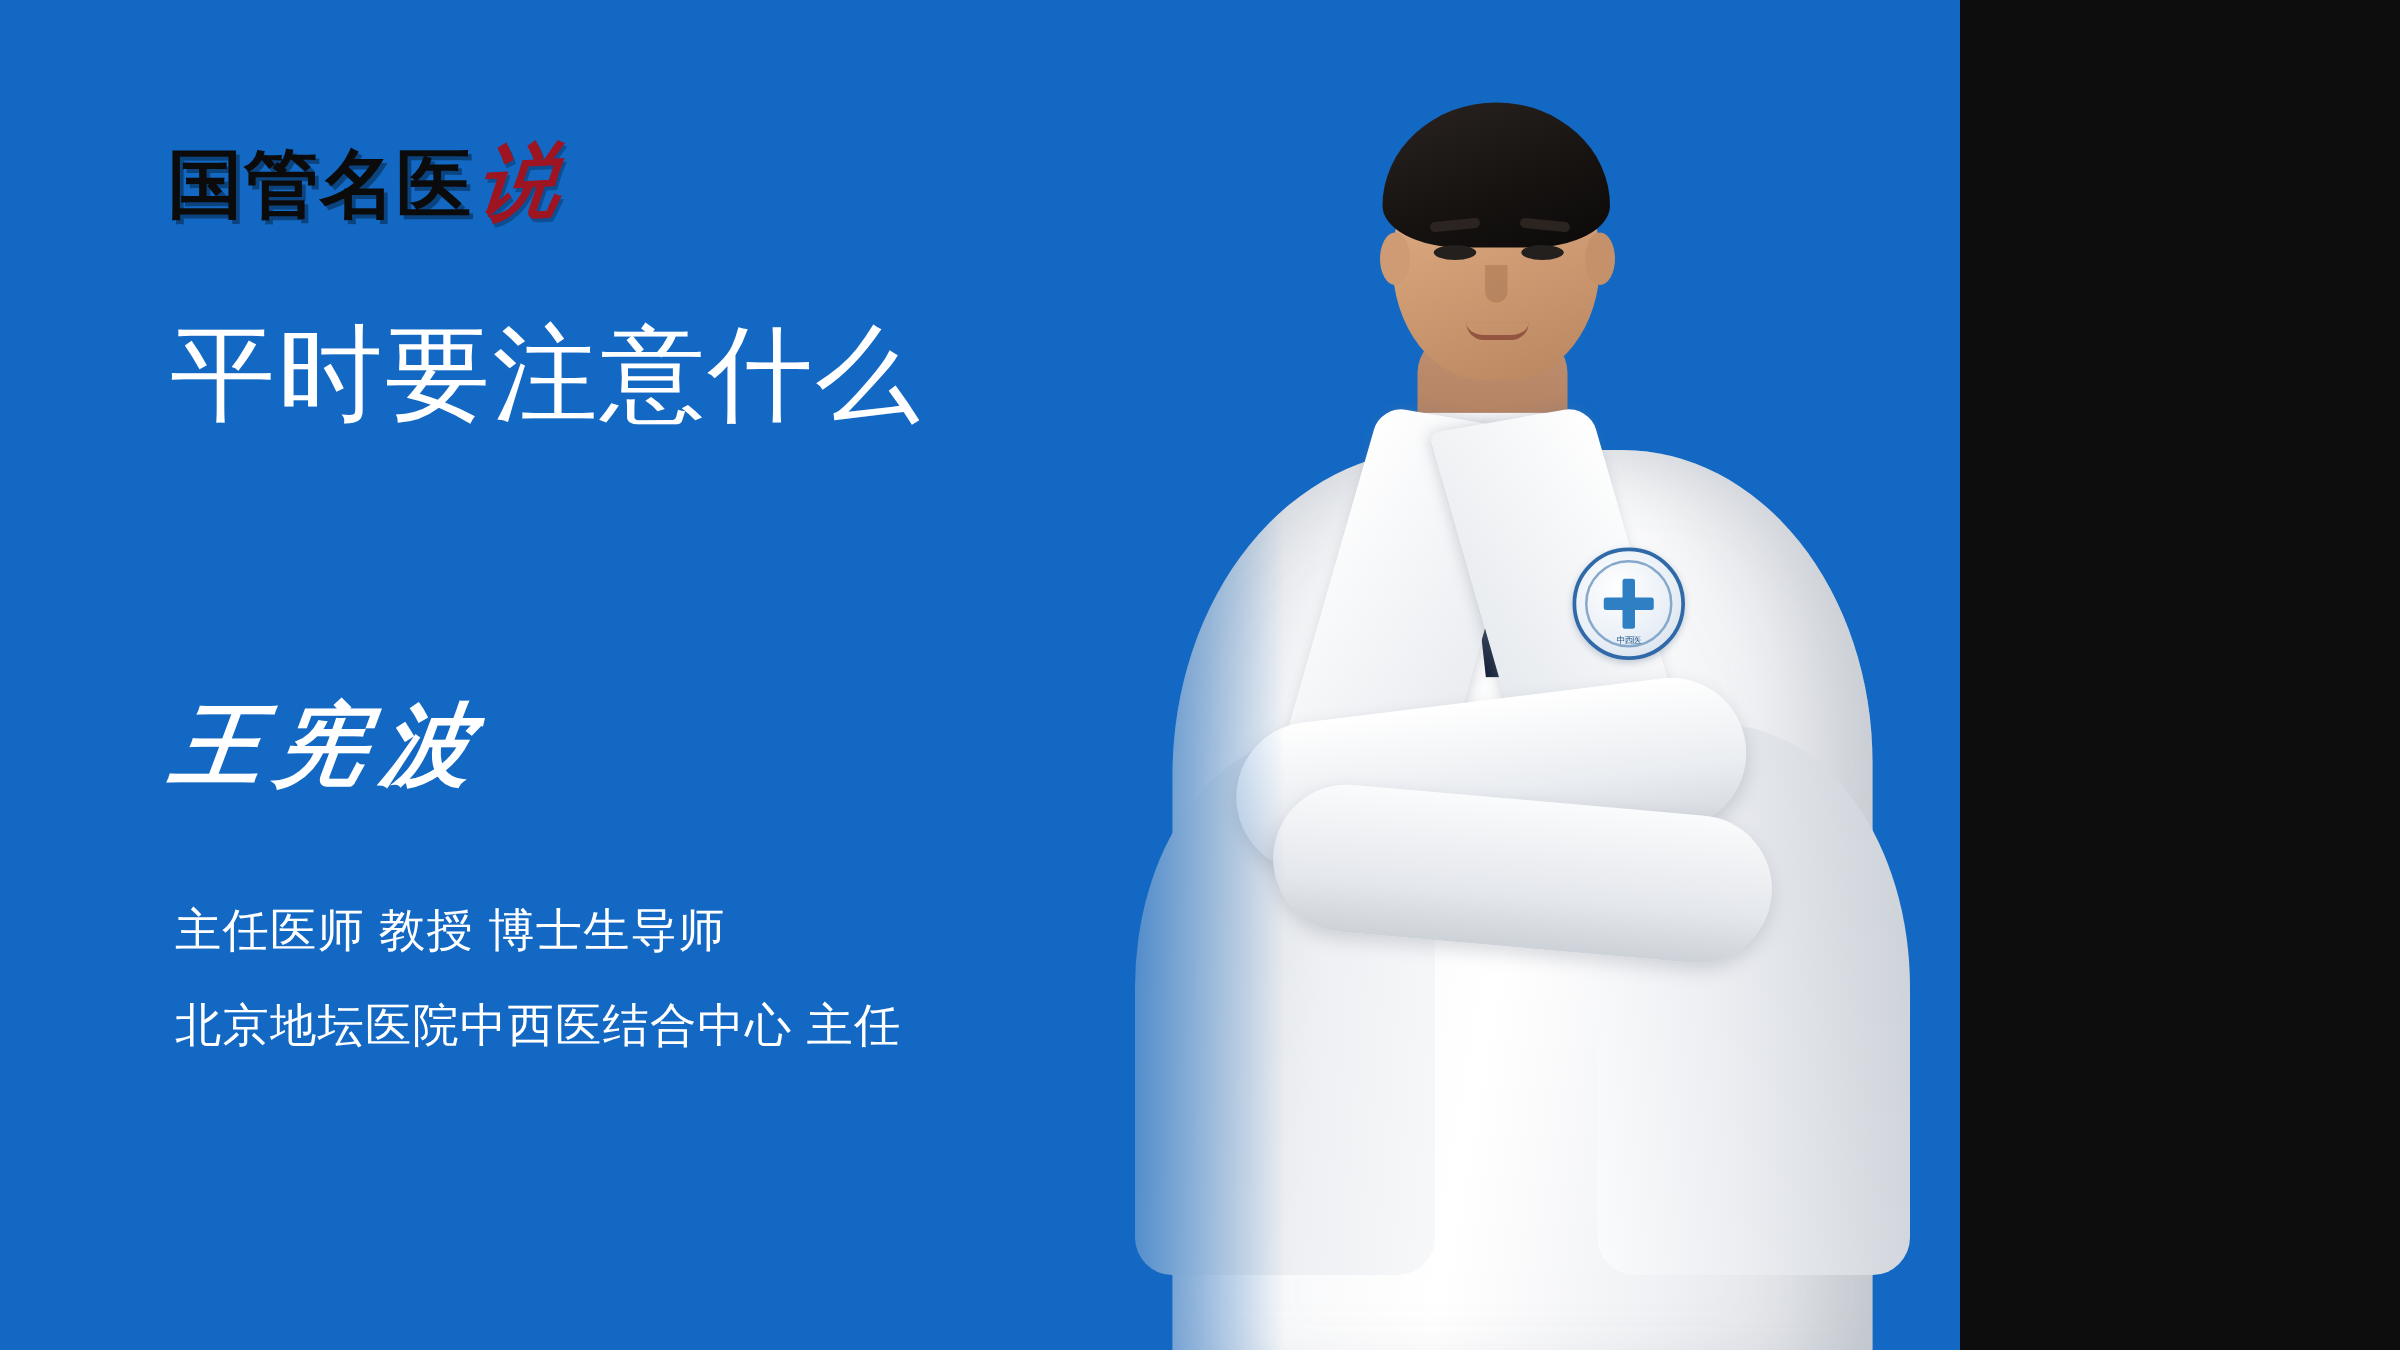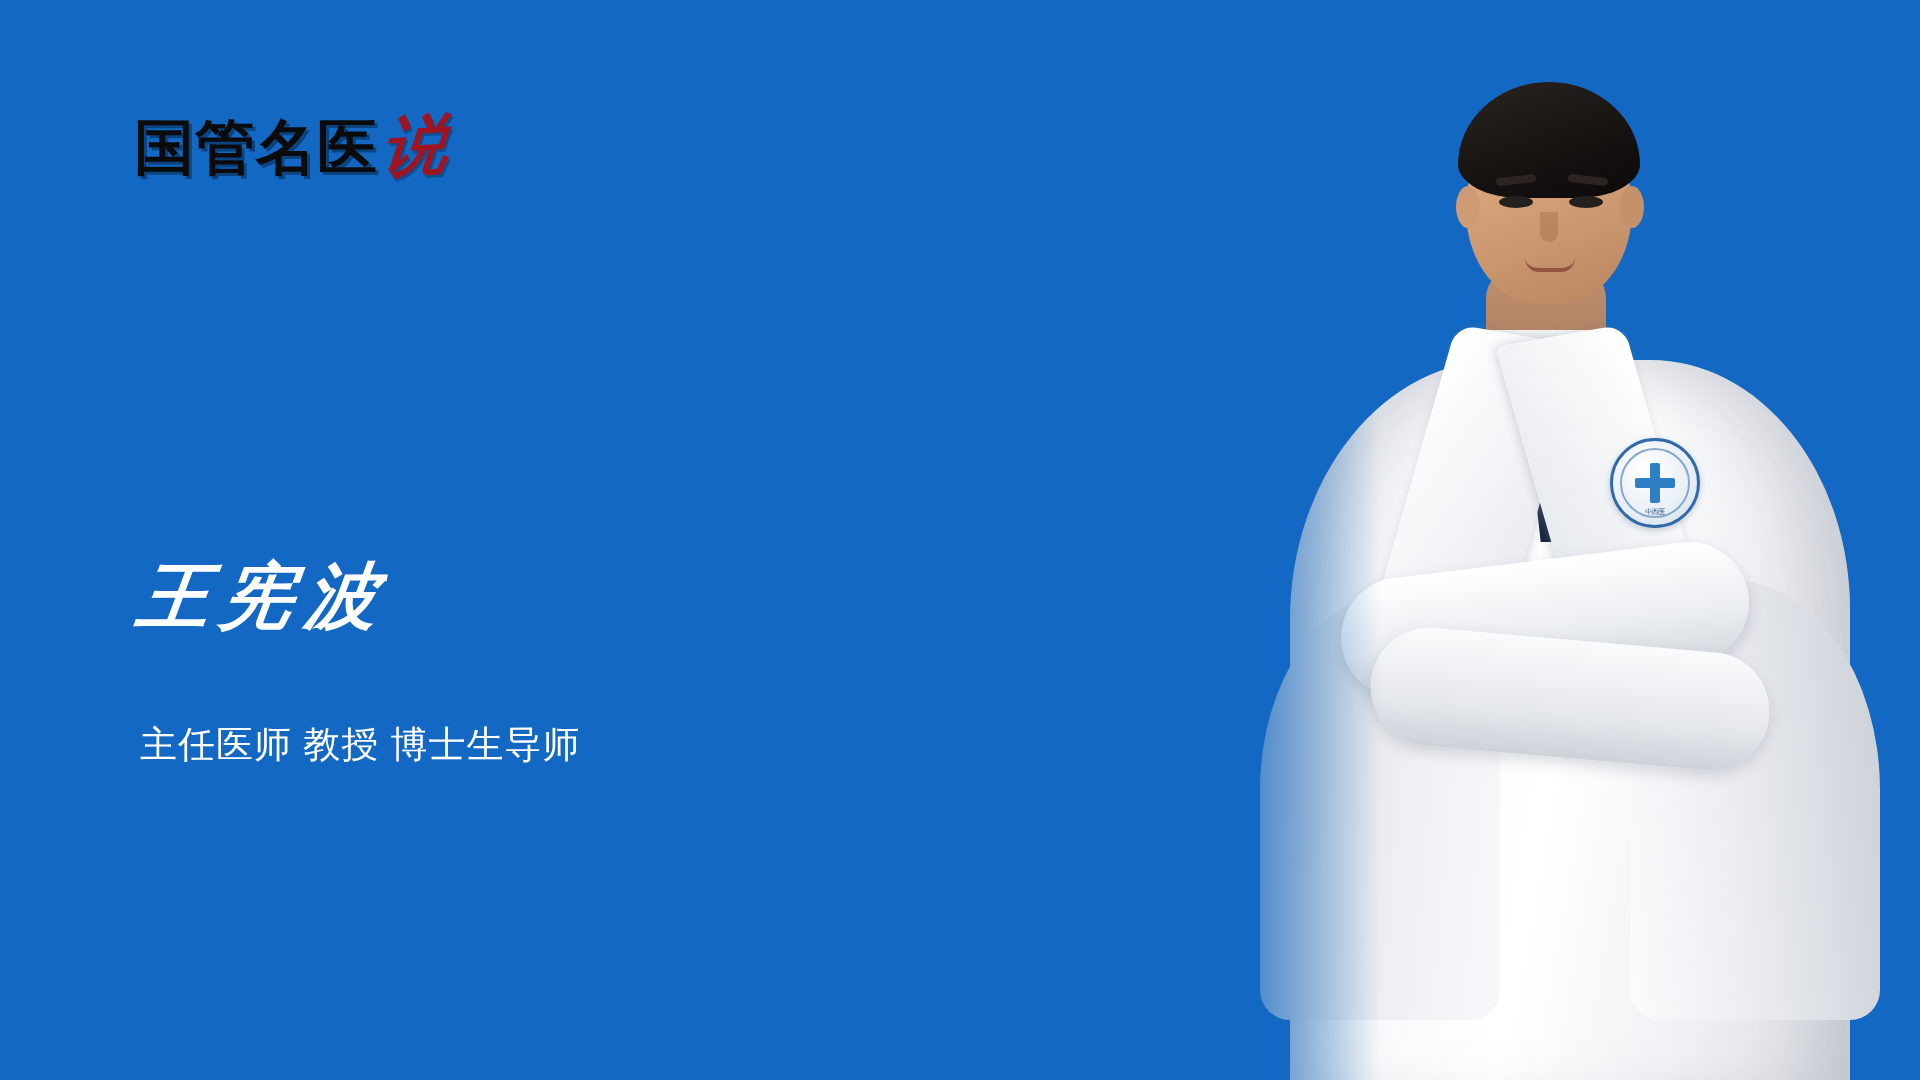--- a/index.html
+++ b/index.html
@@ -2,21 +2,21 @@
 <html><head>
 <meta charset="utf-8">
 <style>
   html, body {
     margin: 0;
     padding: 0;
     background: #0d0d0d;
   }
   #stage {
     position: relative;
-    width: 1920px;
+    width: 1568px;
     height: 1080px;
     overflow: hidden;
     background: #1268c3;
     font-family: "Liberation Sans", "DejaVu Sans", sans-serif;
   }
 
   
   .bg {
     position: absolute;
     inset: 0;
@@ -365,26 +365,28 @@
 <div id="stage">
 
   <div class="bg"></div>
 
   <div class="logo">
     <span class="logo-black">国管名医</span>
     <span class="logo-red">说</span>
   </div>
 
   <div class="title-block">
+    <div class="title-line">平时要注意什么</div>
   </div>
 
   <div class="doctor-name">王宪波</div>
 
   <div class="credentials">
     <div class="cred-line">主任医师  教授  博士生导师</div>
+    <div class="cred-line">北京地坛医院中西医结合中心  主任</div>
   </div>
 
   <div class="photo">
     <div class="ph-body"></div>
     <div class="ph-shoulder-l"></div>
     <div class="ph-shoulder-r"></div>
     <div class="ph-neck"></div>
     <div class="ph-shirt"></div>
     <div class="ph-tie"></div>
     <div class="ph-lapel-l"></div>

